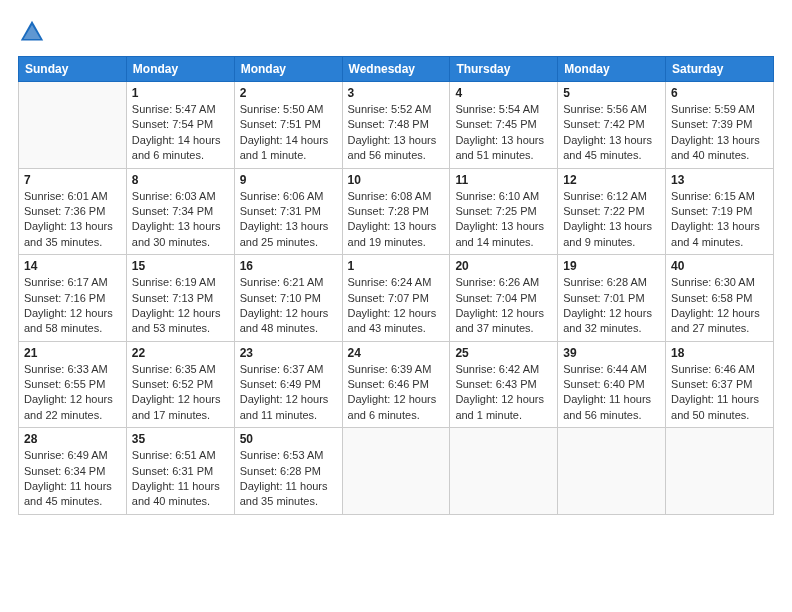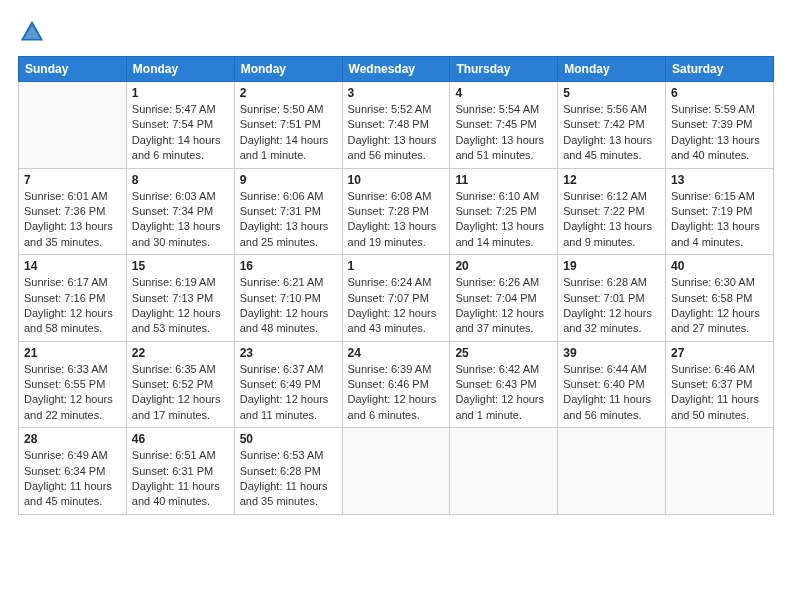--- a/index.html
+++ b/index.html
@@ -226,31 +226,31 @@
           </td>
           <td>
             <span class="day-number">25</span>
             <div class="day-info">Sunrise: 6:42 AM<br>Sunset: 6:43 PM<br>Daylight: 12 hours<br>and 1 minute.</div>
           </td>
           <td>
             <span class="day-number">39</span>
             <div class="day-info">Sunrise: 6:44 AM<br>Sunset: 6:40 PM<br>Daylight: 11 hours<br>and 56 minutes.</div>
           </td>
           <td>
-            <span class="day-number">27</span>
+            <span class="day-number">18</span>
             <div class="day-info">Sunrise: 6:46 AM<br>Sunset: 6:37 PM<br>Daylight: 11 hours<br>and 50 minutes.</div>
           </td>
         </tr>
         <tr>
           <td>
             <span class="day-number">28</span>
             <div class="day-info">Sunrise: 6:49 AM<br>Sunset: 6:34 PM<br>Daylight: 11 hours<br>and 45 minutes.</div>
           </td>
           <td>
-            <span class="day-number">46</span>
+            <span class="day-number">35</span>
             <div class="day-info">Sunrise: 6:51 AM<br>Sunset: 6:31 PM<br>Daylight: 11 hours<br>and 40 minutes.</div>
           </td>
           <td>
             <span class="day-number">50</span>
             <div class="day-info">Sunrise: 6:53 AM<br>Sunset: 6:28 PM<br>Daylight: 11 hours<br>and 35 minutes.</div>
           </td>
           <td class="empty-cell"></td>
           <td class="empty-cell"></td>
           <td class="empty-cell"></td>
           <td class="empty-cell"></td>

